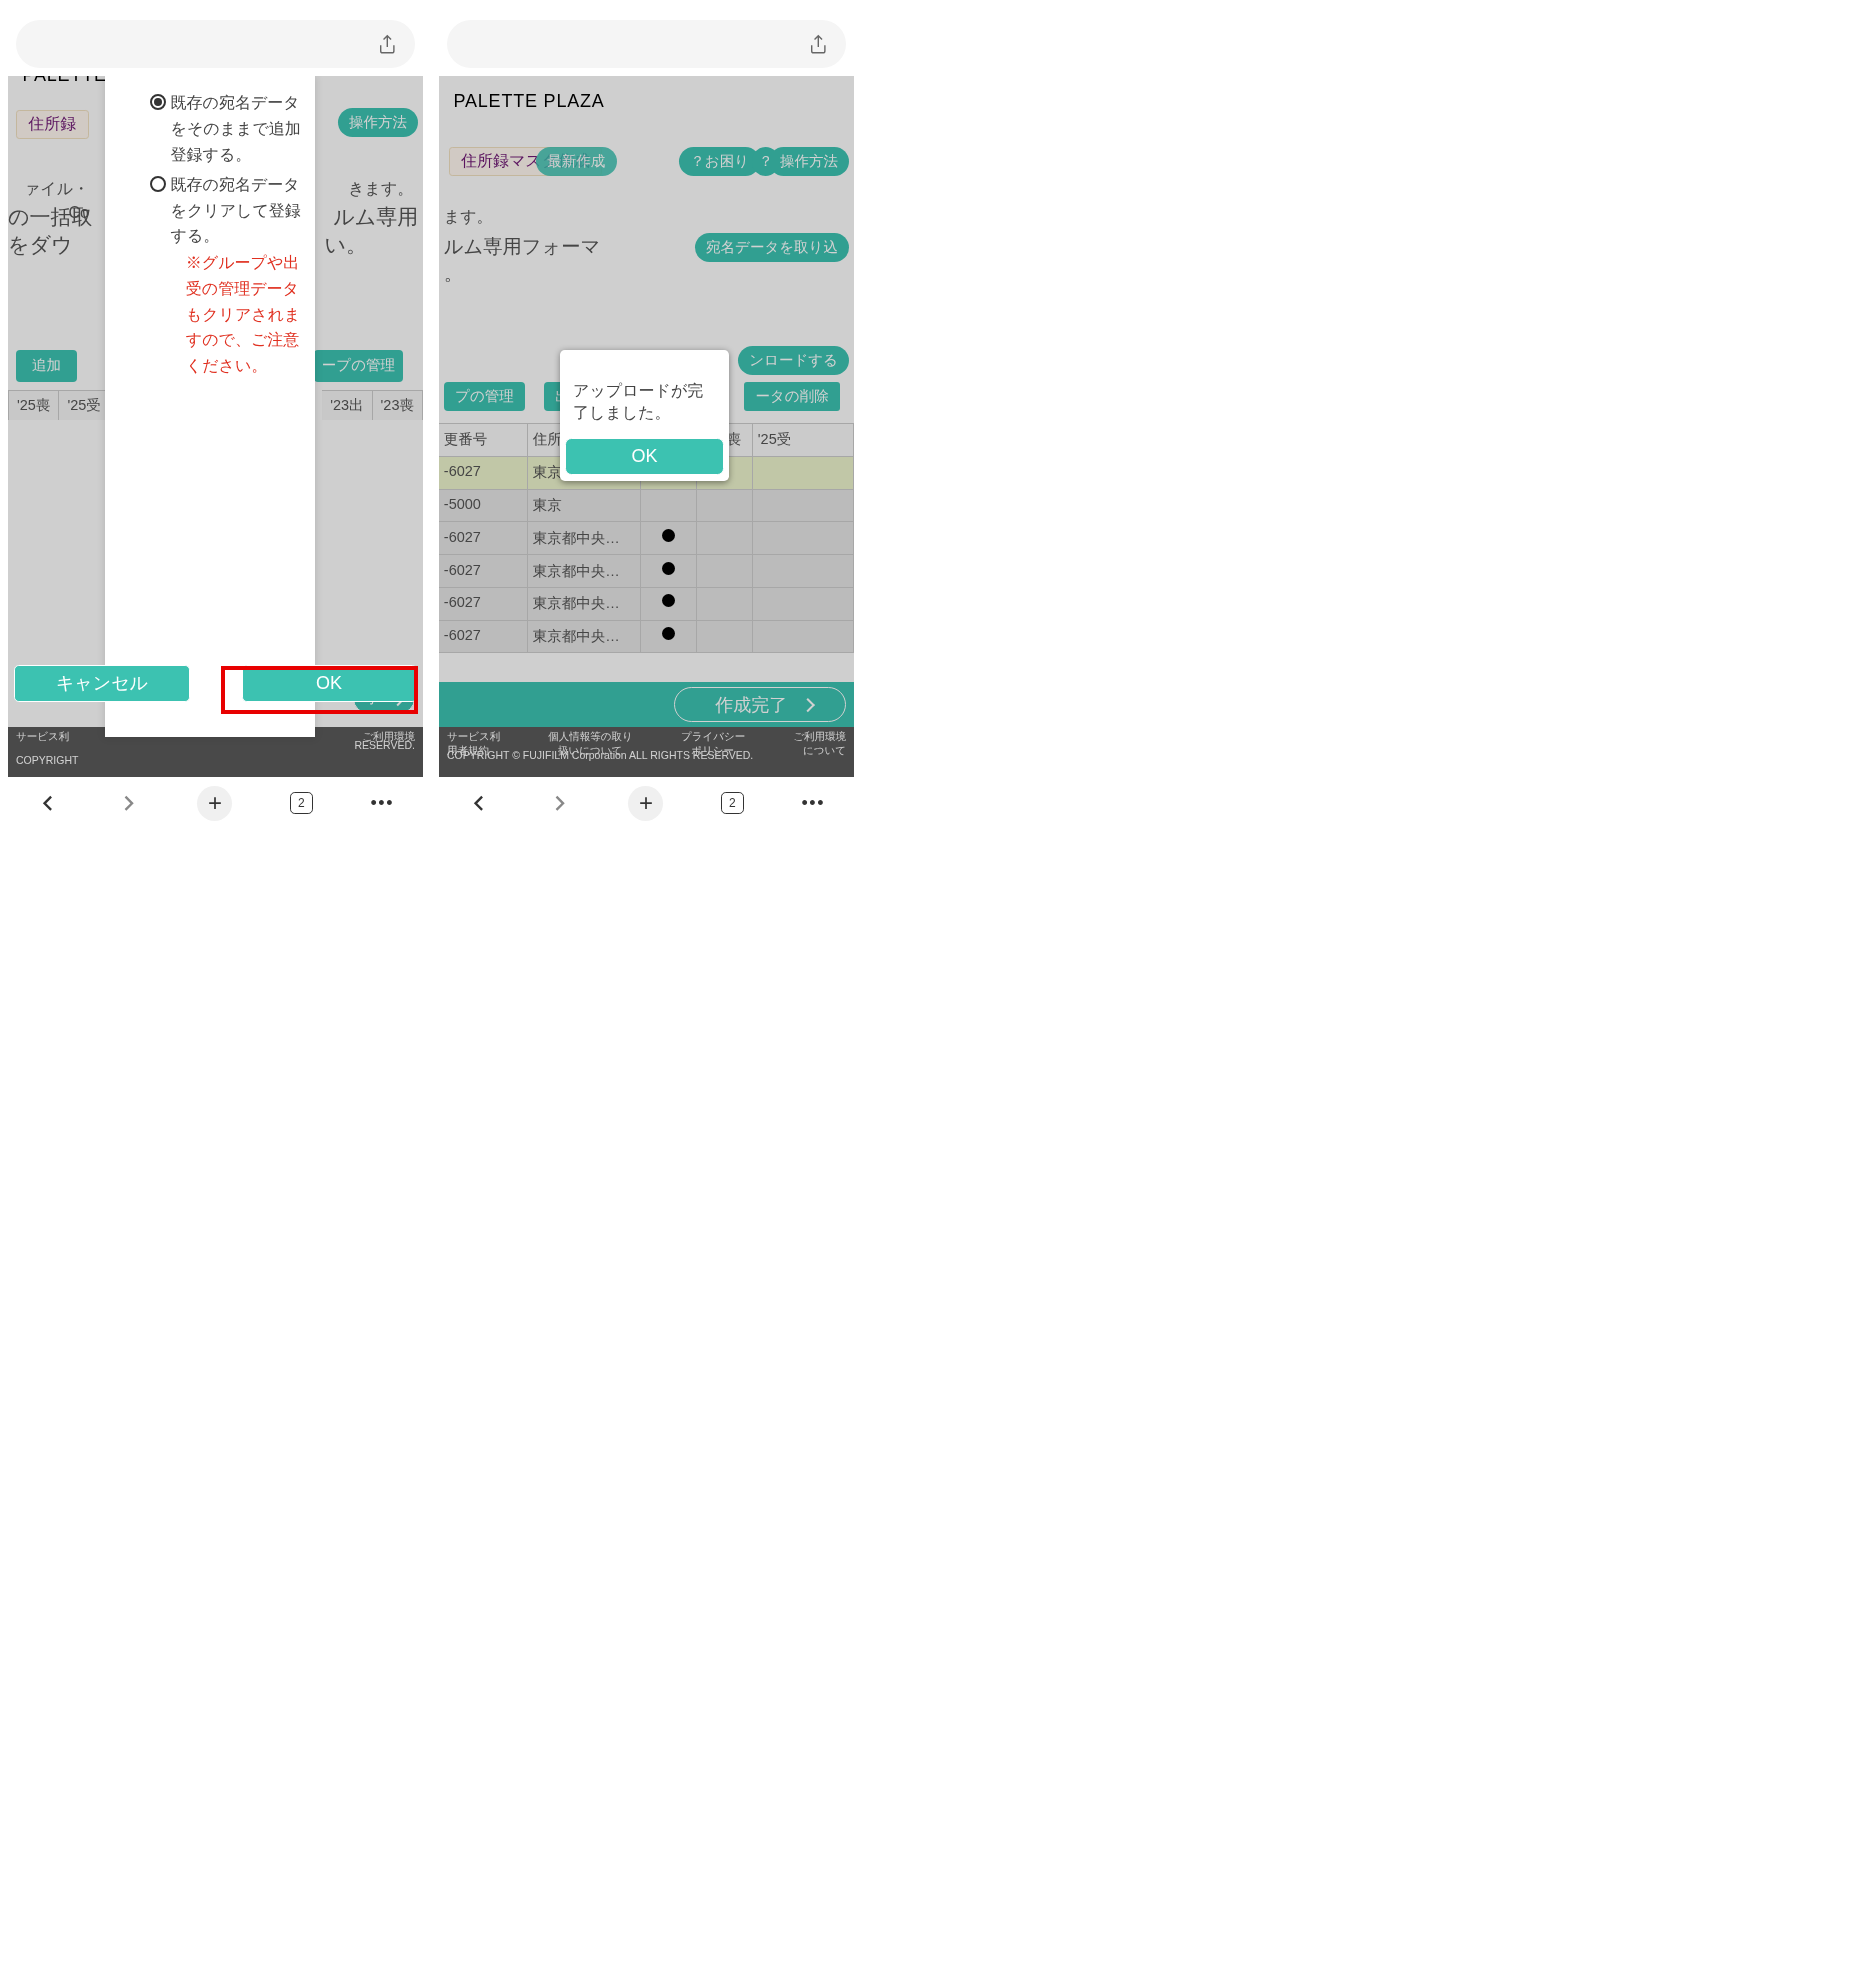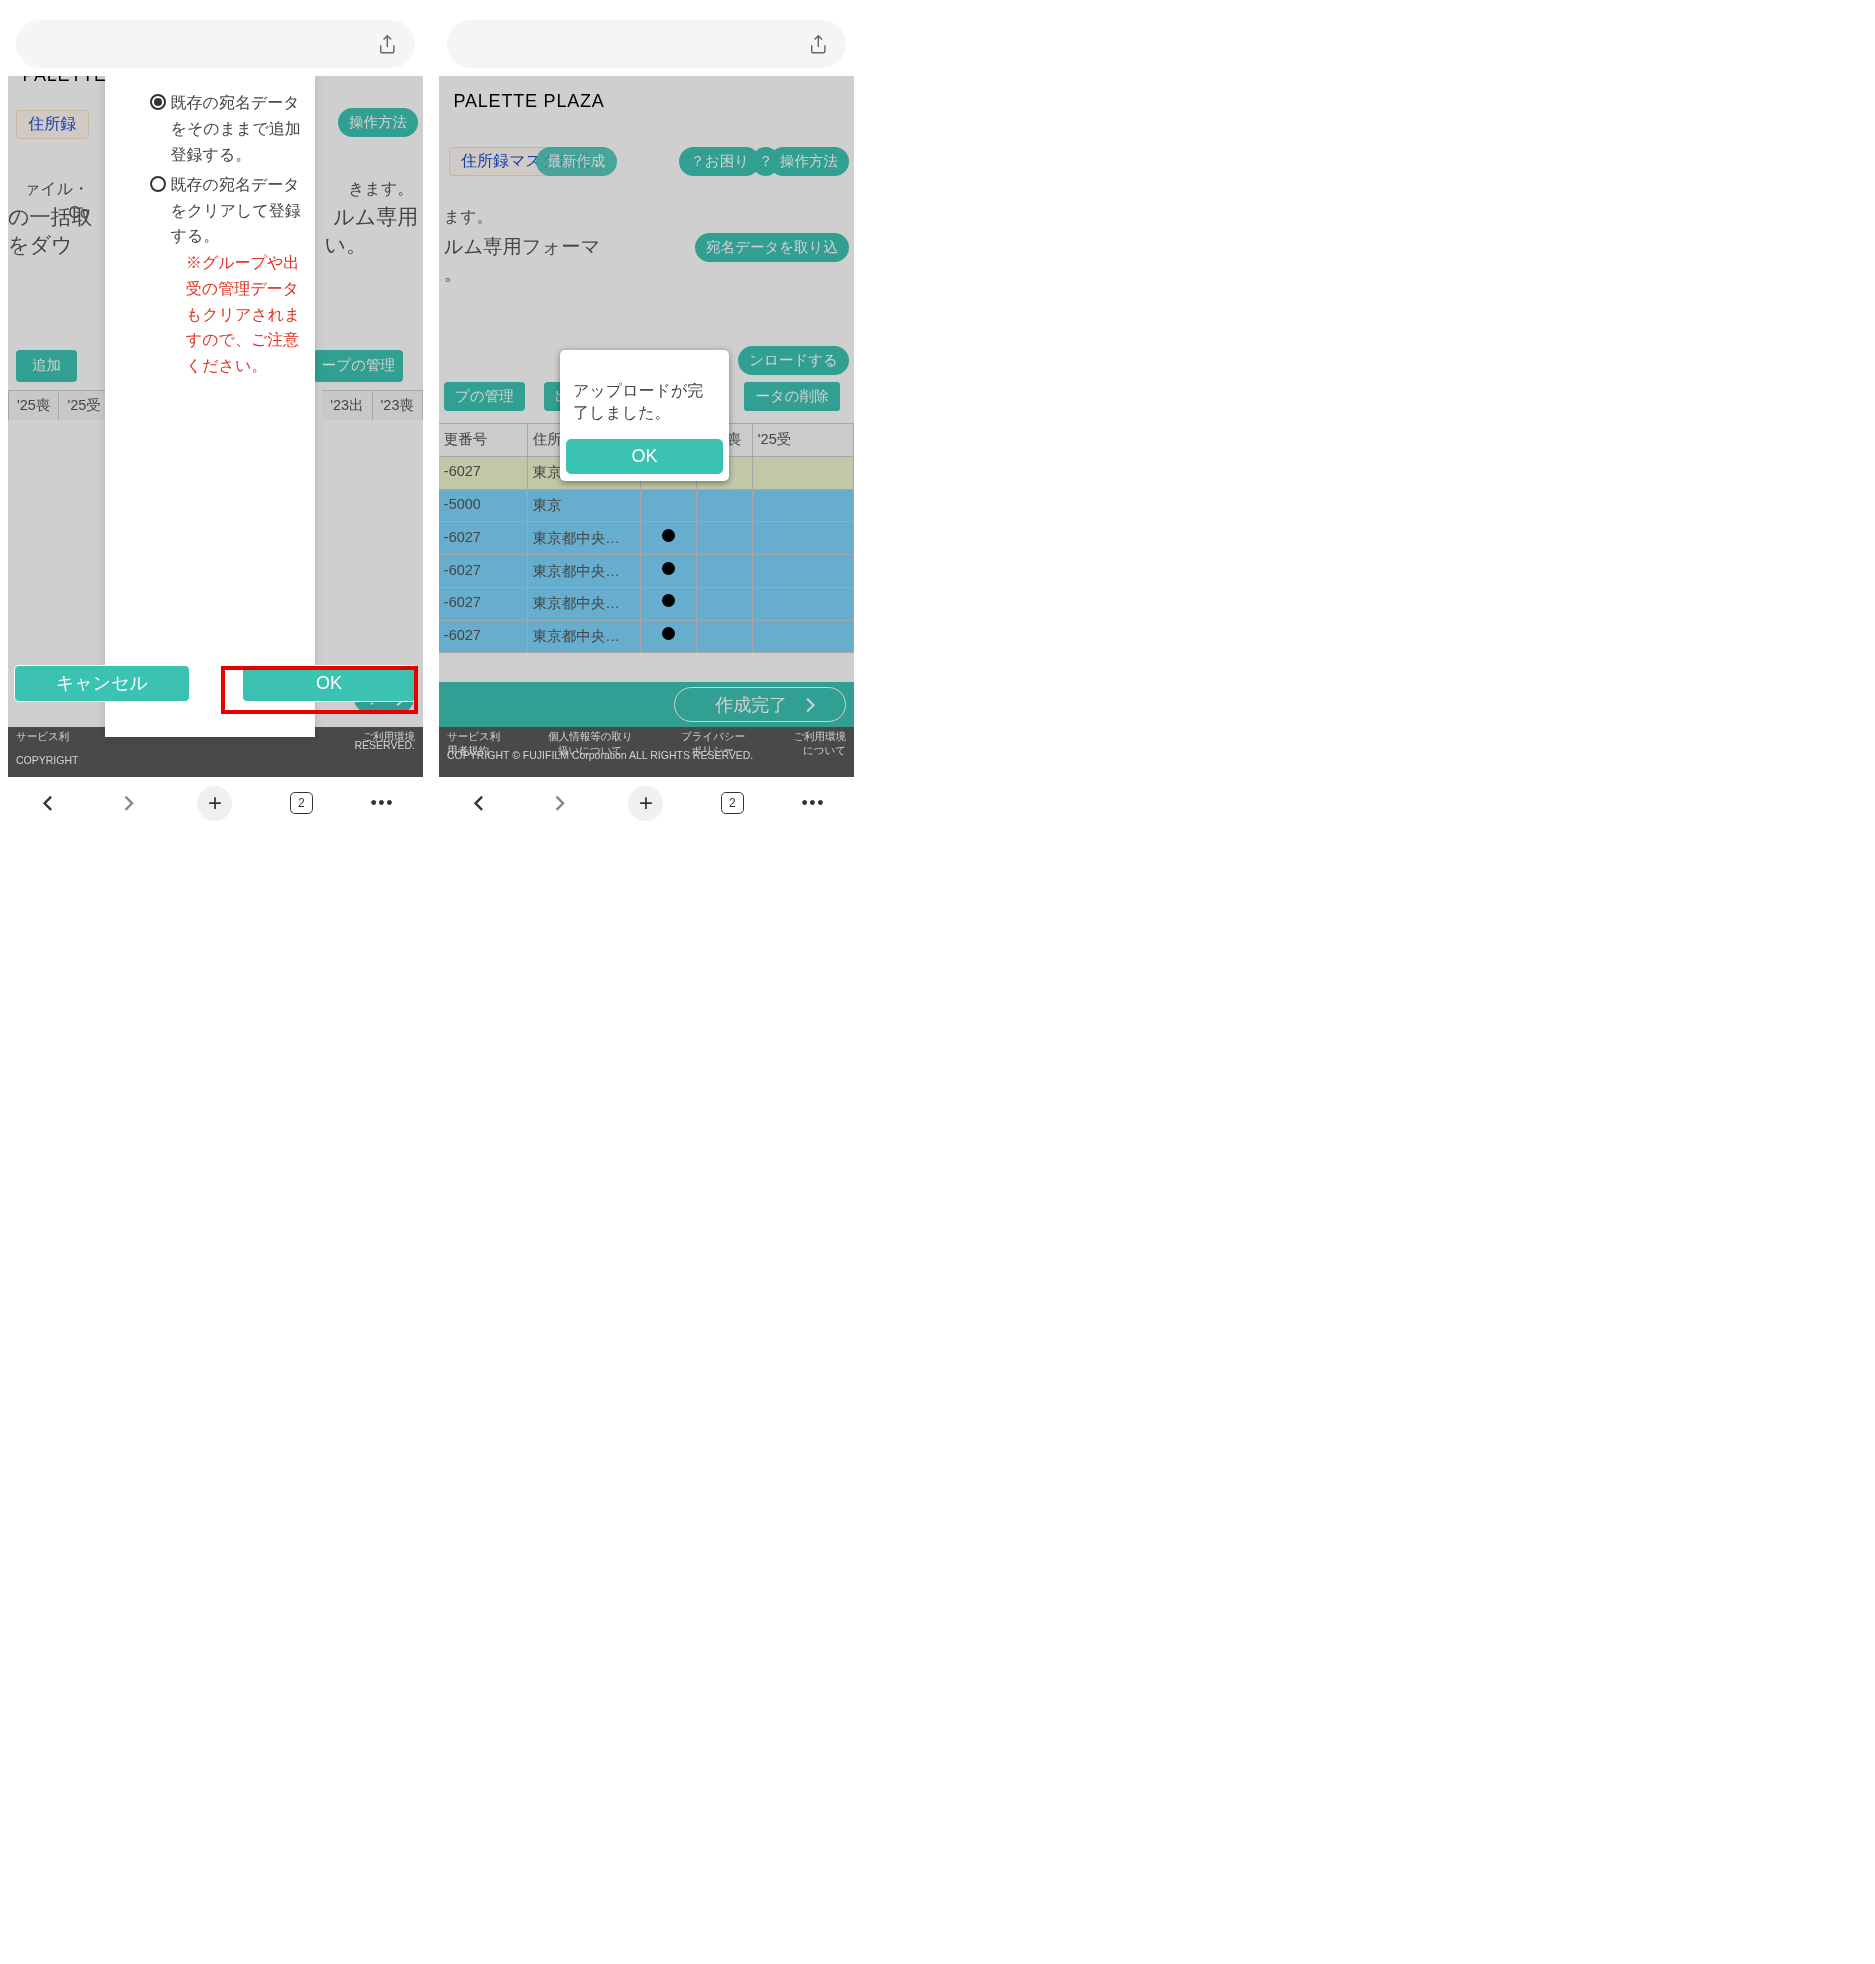--- a/index.html
+++ b/index.html
@@ -5,30 +5,30 @@
 * { box-sizing: border-box; margin: 0; padding: 0; }
 body { background: #fff; font-family: -apple-system, "Hiragino Sans", "Hiragino Kaku Gothic ProN", sans-serif; width: 862px; height: 903px; position: relative; }
 .screen { position: absolute; width: 415px; height: 887px; background: #fff; }
 .screen.left { left: 8px; top: 8px; }
 .screen.right { left: 439px; top: 8px; }
 .url-bar { height: 48px; margin: 12px 8px 8px 8px; background: #f5f5f5; border-radius: 24px; display: flex; align-items: center; justify-content: flex-end; padding: 0 16px; }
 .share-icon { width: 22.6px; height: 22.6px; fill: none; stroke: #666; stroke-width: 1.5; }
 .content { position: relative; height: 701px; overflow: hidden; background: #fdfdfd; }
 .dim-overlay { position: absolute; inset: 0; background: rgba(0,0,0,0.18); z-index: 5; pointer-events: none; }
 .brand { position: absolute; top: 6.4px; left: 14.5px; font-family: Impact, sans-serif; font-size: 18px; letter-spacing: 0.8px; color: #000; }
-.header-chip { position: absolute; background: #fff7f0; border: 1.6px solid #f0e0c0; border-radius: 3.2px; padding: 3.2px 11.3px; font-size: 16px; color: #1d4ed8; }
+.header-chip { position: absolute; background: #fff7f0; border: 1.6px solid #f0e0c0; border-radius: 3.2px; padding: 3.2px 11.3px; font-size: 16px; color: #701a75; }
 .teal-pill { position: absolute; background: #3cc2b1; color: #fff; border-radius: 16px; padding: 4.8px 11.3px; font-size: 14.5px; white-space: nowrap; }
 .body-text { position: absolute; font-size: 16px; color: #555; line-height: 1.5; }
 .action-bar { position: absolute; bottom: 50px; left: 0; right: 0; height: 45px; background: #3cc2b1; display: flex; align-items: center; justify-content: flex-end; padding: 0 8px; }
 .action-pill { border: 1.6px solid #fff; color: #fff; border-radius: 19.3px; padding: 4.8px 32px 4.8px 40px; font-size: 18px; display: inline-flex; align-items: center; gap: 16px; }
 .chevron-right { display: inline-block; width: 9.7px; height: 9.7px; border-top: 2.4px solid #fff; border-right: 2.4px solid #fff; transform: rotate(45deg); }
 .footer { position: absolute; bottom: 0; left: 0; right: 0; height: 50px; background: #595959; color: #fff; font-size: 10.5px; line-height: 1.3; padding: 3.2px 8px; }
 .footer-row { display: flex; justify-content: space-between; gap: 6.4px; }
 .footer-copy { position: absolute; left: 8px; bottom: 9.7px; font-size: 10.5px; }
-.table { position: absolute; left: 0; right: 0; background: #7dd3fc; border-top: 0.8px solid #ccc; }
+.table { position: absolute; left: 0; right: 0; background: #e5e5e5; border-top: 0.8px solid #ccc; }
 .th, .td { border-bottom: 0.8px solid #ccc; border-right: 0.8px solid #ccc; padding: 6.4px 4.8px; font-size: 14.5px; color: #555; }
 .th { background: #f8f8f8; }
 .row { display: flex; }
 .cell-a { width: 89px; }
 .cell-b { width: 113px; }
 .cell-c { width: 56px; text-align: center; }
 .cell-e { flex:1; }
 .dot { display: inline-block; width: 13px; height: 13px; background: #000; border-radius: 50%; }
 
 .bottom-nav { height: 52px; background: #fff; display: flex; align-items: center; justify-content: space-around; }

